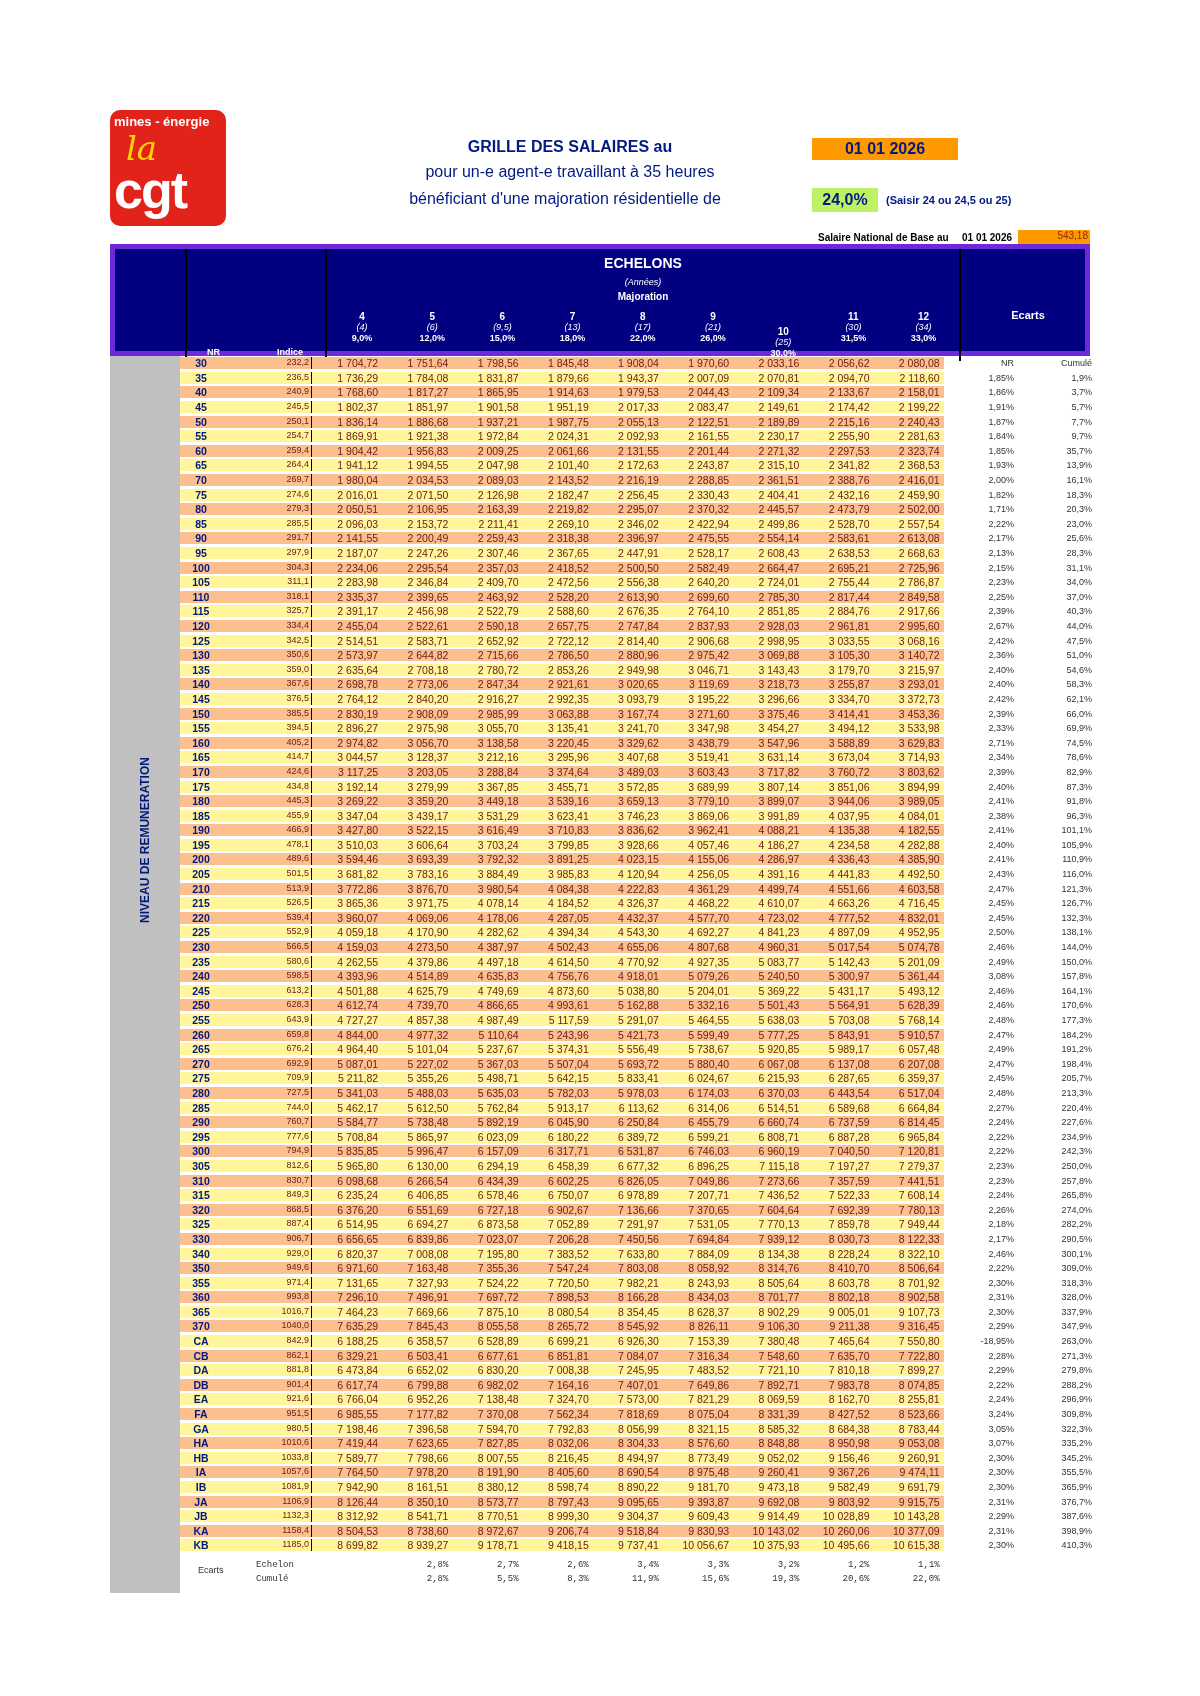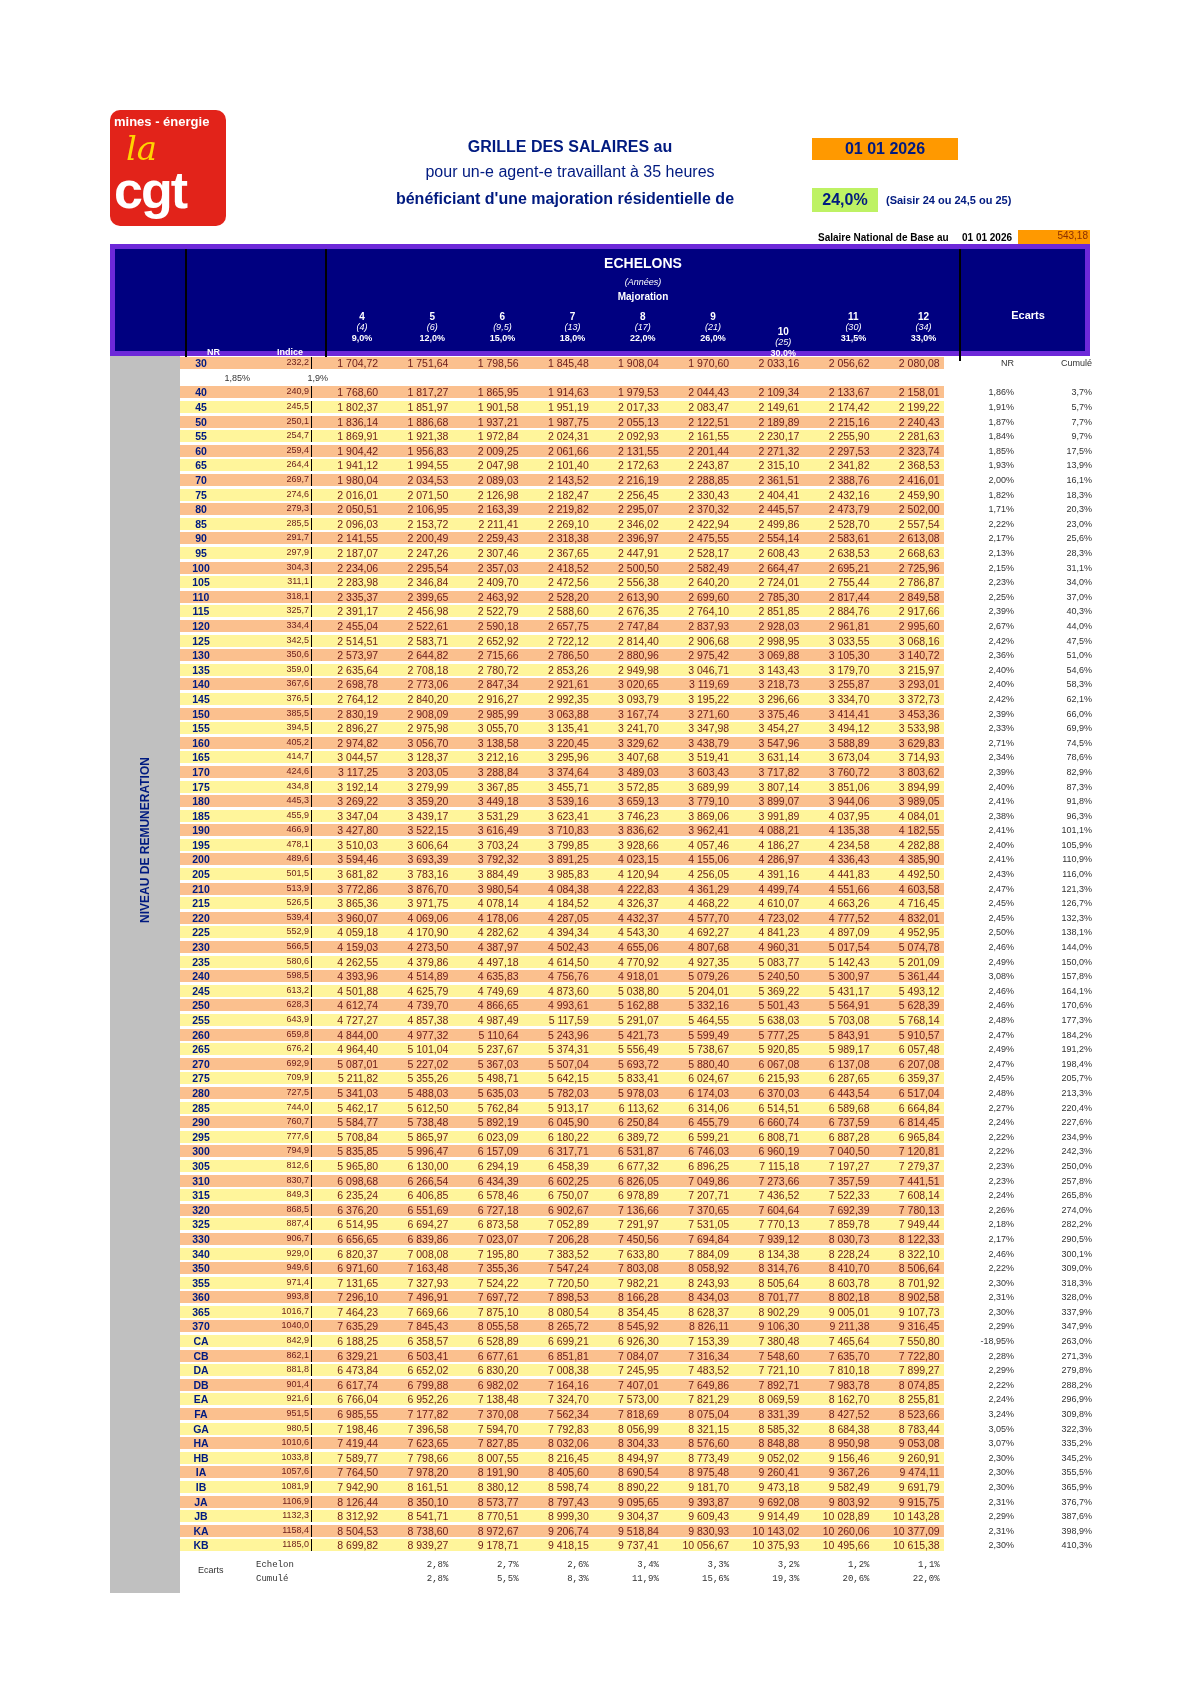--- a/index.html
+++ b/index.html
@@ -4,21 +4,21 @@
 <style>
   * { box-sizing: border-box; margin: 0; padding: 0; }
   body { width: 1200px; height: 1696px; background: #ffffff; font-family: "Liberation Sans", sans-serif; position: relative; overflow: hidden; }
   .logo { position: absolute; left: 110px; top: 110px; width: 116px; height: 116px; background: #e2231a; border-radius: 10px; color: #fff; overflow: hidden; }
   .logo .top { font-size: 13px; font-weight: bold; padding: 4px 0 0 4px; }
   .logo .la { font-family: "DejaVu Serif", serif; font-style: italic; color: #ffd400; font-size: 34px; position: absolute; left: 16px; top: 18px; }
   .logo .cgt { font-size: 52px; font-weight: bold; position: absolute; left: 4px; top: 50px; letter-spacing: -2px; }
   .title { position: absolute; color: #001a80; font-weight: bold; font-size: 16px; text-align: center; }
   .t1 { left: 400px; top: 138px; width: 340px; }
   .t2 { left: 360px; top: 163px; width: 420px; font-weight: normal; }
-  .t3 { left: 360px; top: 190px; width: 410px; font-weight: bold; text-align: center; }
+  .t3 { left: 360px; top: 190px; width: 410px; font-weight: normal; text-align: center; }
   .datebox { position: absolute; left: 812px; top: 138px; width: 146px; height: 22px; background: #ff9900; color: #001a80; font-weight: bold; font-size: 16px; text-align: center; line-height: 22px; }
   .pctbox { position: absolute; left: 812px; top: 188px; width: 66px; height: 24px; background: #bef264; color: #001a80; font-weight: bold; font-size: 16px; text-align: center; line-height: 24px; }
   .hint { position: absolute; left: 886px; top: 194px; color: #001a80; font-size: 11px; font-weight: bold; }
   .snb-label { position: absolute; left: 818px; top: 232px; font-size: 10px; font-weight: bold; }
   .snb-date { position: absolute; left: 962px; top: 232px; font-size: 10px; font-weight: bold; }
   .snb-val { position: absolute; left: 1018px; top: 230px; width: 72px; height: 14px; background: #ff9900; color: #8a2e00; font-size: 10px; text-align: right; padding-right: 2px; }
   .header { position: absolute; left: 110px; top: 244px; width: 980px; height: 112px; background: #000080; color: #fff; border: 5px solid #6d28d9; }
   .hdr-div1 { position: absolute; left: 70px; top: 0; width: 2px; height: 112px; background: #000; }
   .hdr-div2 { position: absolute; left: 210px; top: 0; width: 2px; height: 112px; background: #000; }
   .hdr-div3 { position: absolute; left: 844px; top: 0; width: 2px; height: 112px; background: #000; }
@@ -143,20 +143,33 @@
         <div class="v">1 908,04</div>
         <div class="v">1 970,60</div>
         <div class="v">2 033,16</div>
         <div class="v">2 056,62</div>
         <div class="v">2 080,08</div>
       </div>
       <div class="e1">NR</div>
       <div class="e2">Cumulé</div>
     </div>
     <div class="row even">
+      <div class="band">
+        <div class="nr">35</div>
+        <div class="ind">236,5</div>
+        <div class="v">1 736,29</div>
+        <div class="v">1 784,08</div>
+        <div class="v">1 831,87</div>
+        <div class="v">1 879,66</div>
+        <div class="v">1 943,37</div>
+        <div class="v">2 007,09</div>
+        <div class="v">2 070,81</div>
+        <div class="v">2 094,70</div>
+        <div class="v">2 118,60</div>
+      </div>
       <div class="e1">1,85%</div>
       <div class="e2">1,9%</div>
     </div>
     <div class="row odd">
       <div class="band">
         <div class="nr">40</div>
         <div class="ind">240,9</div>
         <div class="v">1 768,60</div>
         <div class="v">1 817,27</div>
         <div class="v">1 865,95</div>
@@ -229,21 +242,21 @@
         <div class="v">1 956,83</div>
         <div class="v">2 009,25</div>
         <div class="v">2 061,66</div>
         <div class="v">2 131,55</div>
         <div class="v">2 201,44</div>
         <div class="v">2 271,32</div>
         <div class="v">2 297,53</div>
         <div class="v">2 323,74</div>
       </div>
       <div class="e1">1,85%</div>
-      <div class="e2">17,5%</div>
+      <div class="e2">35,7%</div>
     </div>
     <div class="row even">
       <div class="band">
         <div class="nr">65</div>
         <div class="ind">264,4</div>
         <div class="v">1 941,12</div>
         <div class="v">1 994,55</div>
         <div class="v">2 047,98</div>
         <div class="v">2 101,40</div>
         <div class="v">2 172,63</div>

